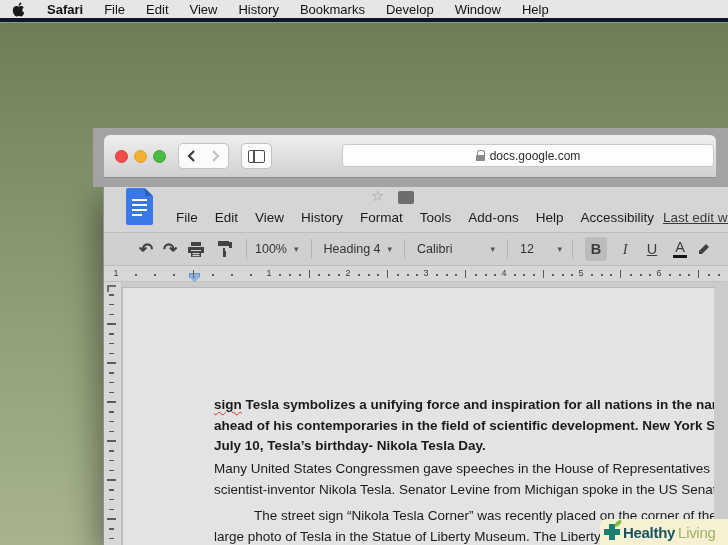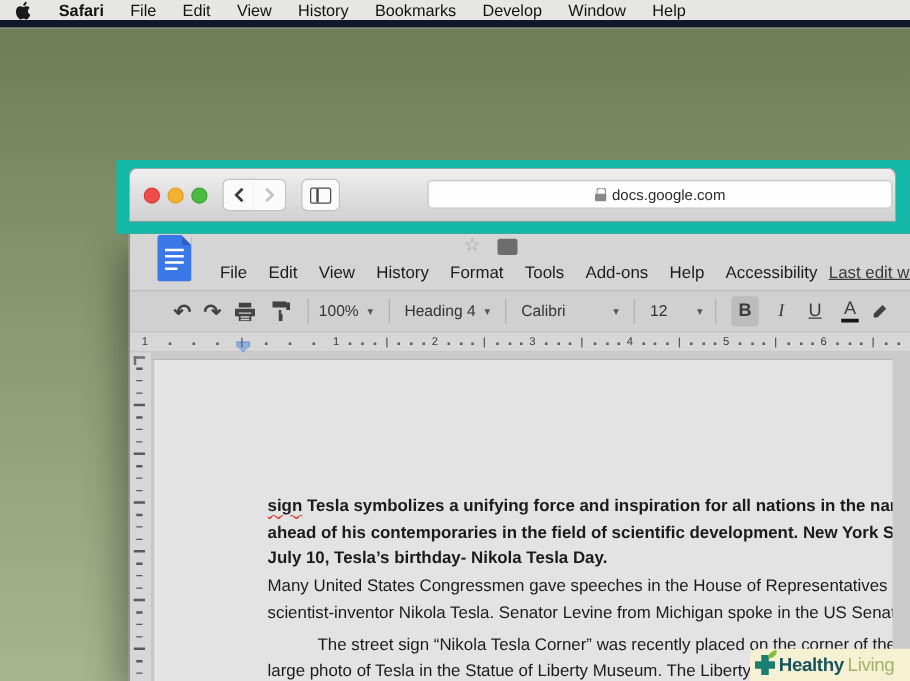--- a/index.html
+++ b/index.html
@@ -1,35 +1,35 @@
 <!DOCTYPE html>
 <html><head>
 <meta charset="utf-8">
 <style>
   * { margin:0; padding:0; box-sizing:border-box; }
   html,body { width:728px; height:545px; overflow:hidden; }
   body { font-family:"Liberation Sans", sans-serif; position:relative; background:#8b9a74; }
 
   
   .menubar { position:absolute; left:0; top:0; width:728px; height:22px;
-    background:#e6e6e4; border-bottom:6px solid #0f172a;
+    background:#e6e6e4; border-bottom:4px solid #0f172a;
     display:flex; align-items:center; gap:21px; padding:0 12px;
     font-size:13px; color:#111; z-index:30; }
   .menubar .apple { width:14px; height:15px; display:flex; align-items:center; }
   .menubar .apple svg { width:13px; height:15px; fill:#1a1a1a; }
   .menubar .appname { font-weight:bold; }
   .menubar .mitem { white-space:nowrap; }
 
   
   .desktop { position:absolute; left:0; top:23px; width:728px; height:522px;
     background:linear-gradient(180deg,#6e7d58 0%,#84936d 35%,#97a67e 70%,#a8b48f 100%); }
 
   
   .highlight { position:absolute; left:93px; top:128px; width:635px; height:59px;
-    background:#14b8a6; z-index:20; }
+    background:#a3a3a3; z-index:20; }
 
   
   .safari-toolbar { position:absolute; left:10px; top:6px; width:614px; height:44px;
     background:linear-gradient(180deg,#efefef 0%,#dcdcdc 60%,#d0d0d0 100%);
     border:1px solid #a5a5a5; border-bottom-color:#8f8f8f;
     border-radius:7px 7px 0 0; }
   .light { position:absolute; top:15px; width:13px; height:13px; border-radius:50%; }
   .light.red    { left:11px; background:#ef4d49; border:1px solid #d93f3c; }
   .light.yellow { left:30px; background:#f3b231; border:1px solid #dfa029; }
   .light.green  { left:49px; background:#4cba43; border:1px solid #3da437; }

